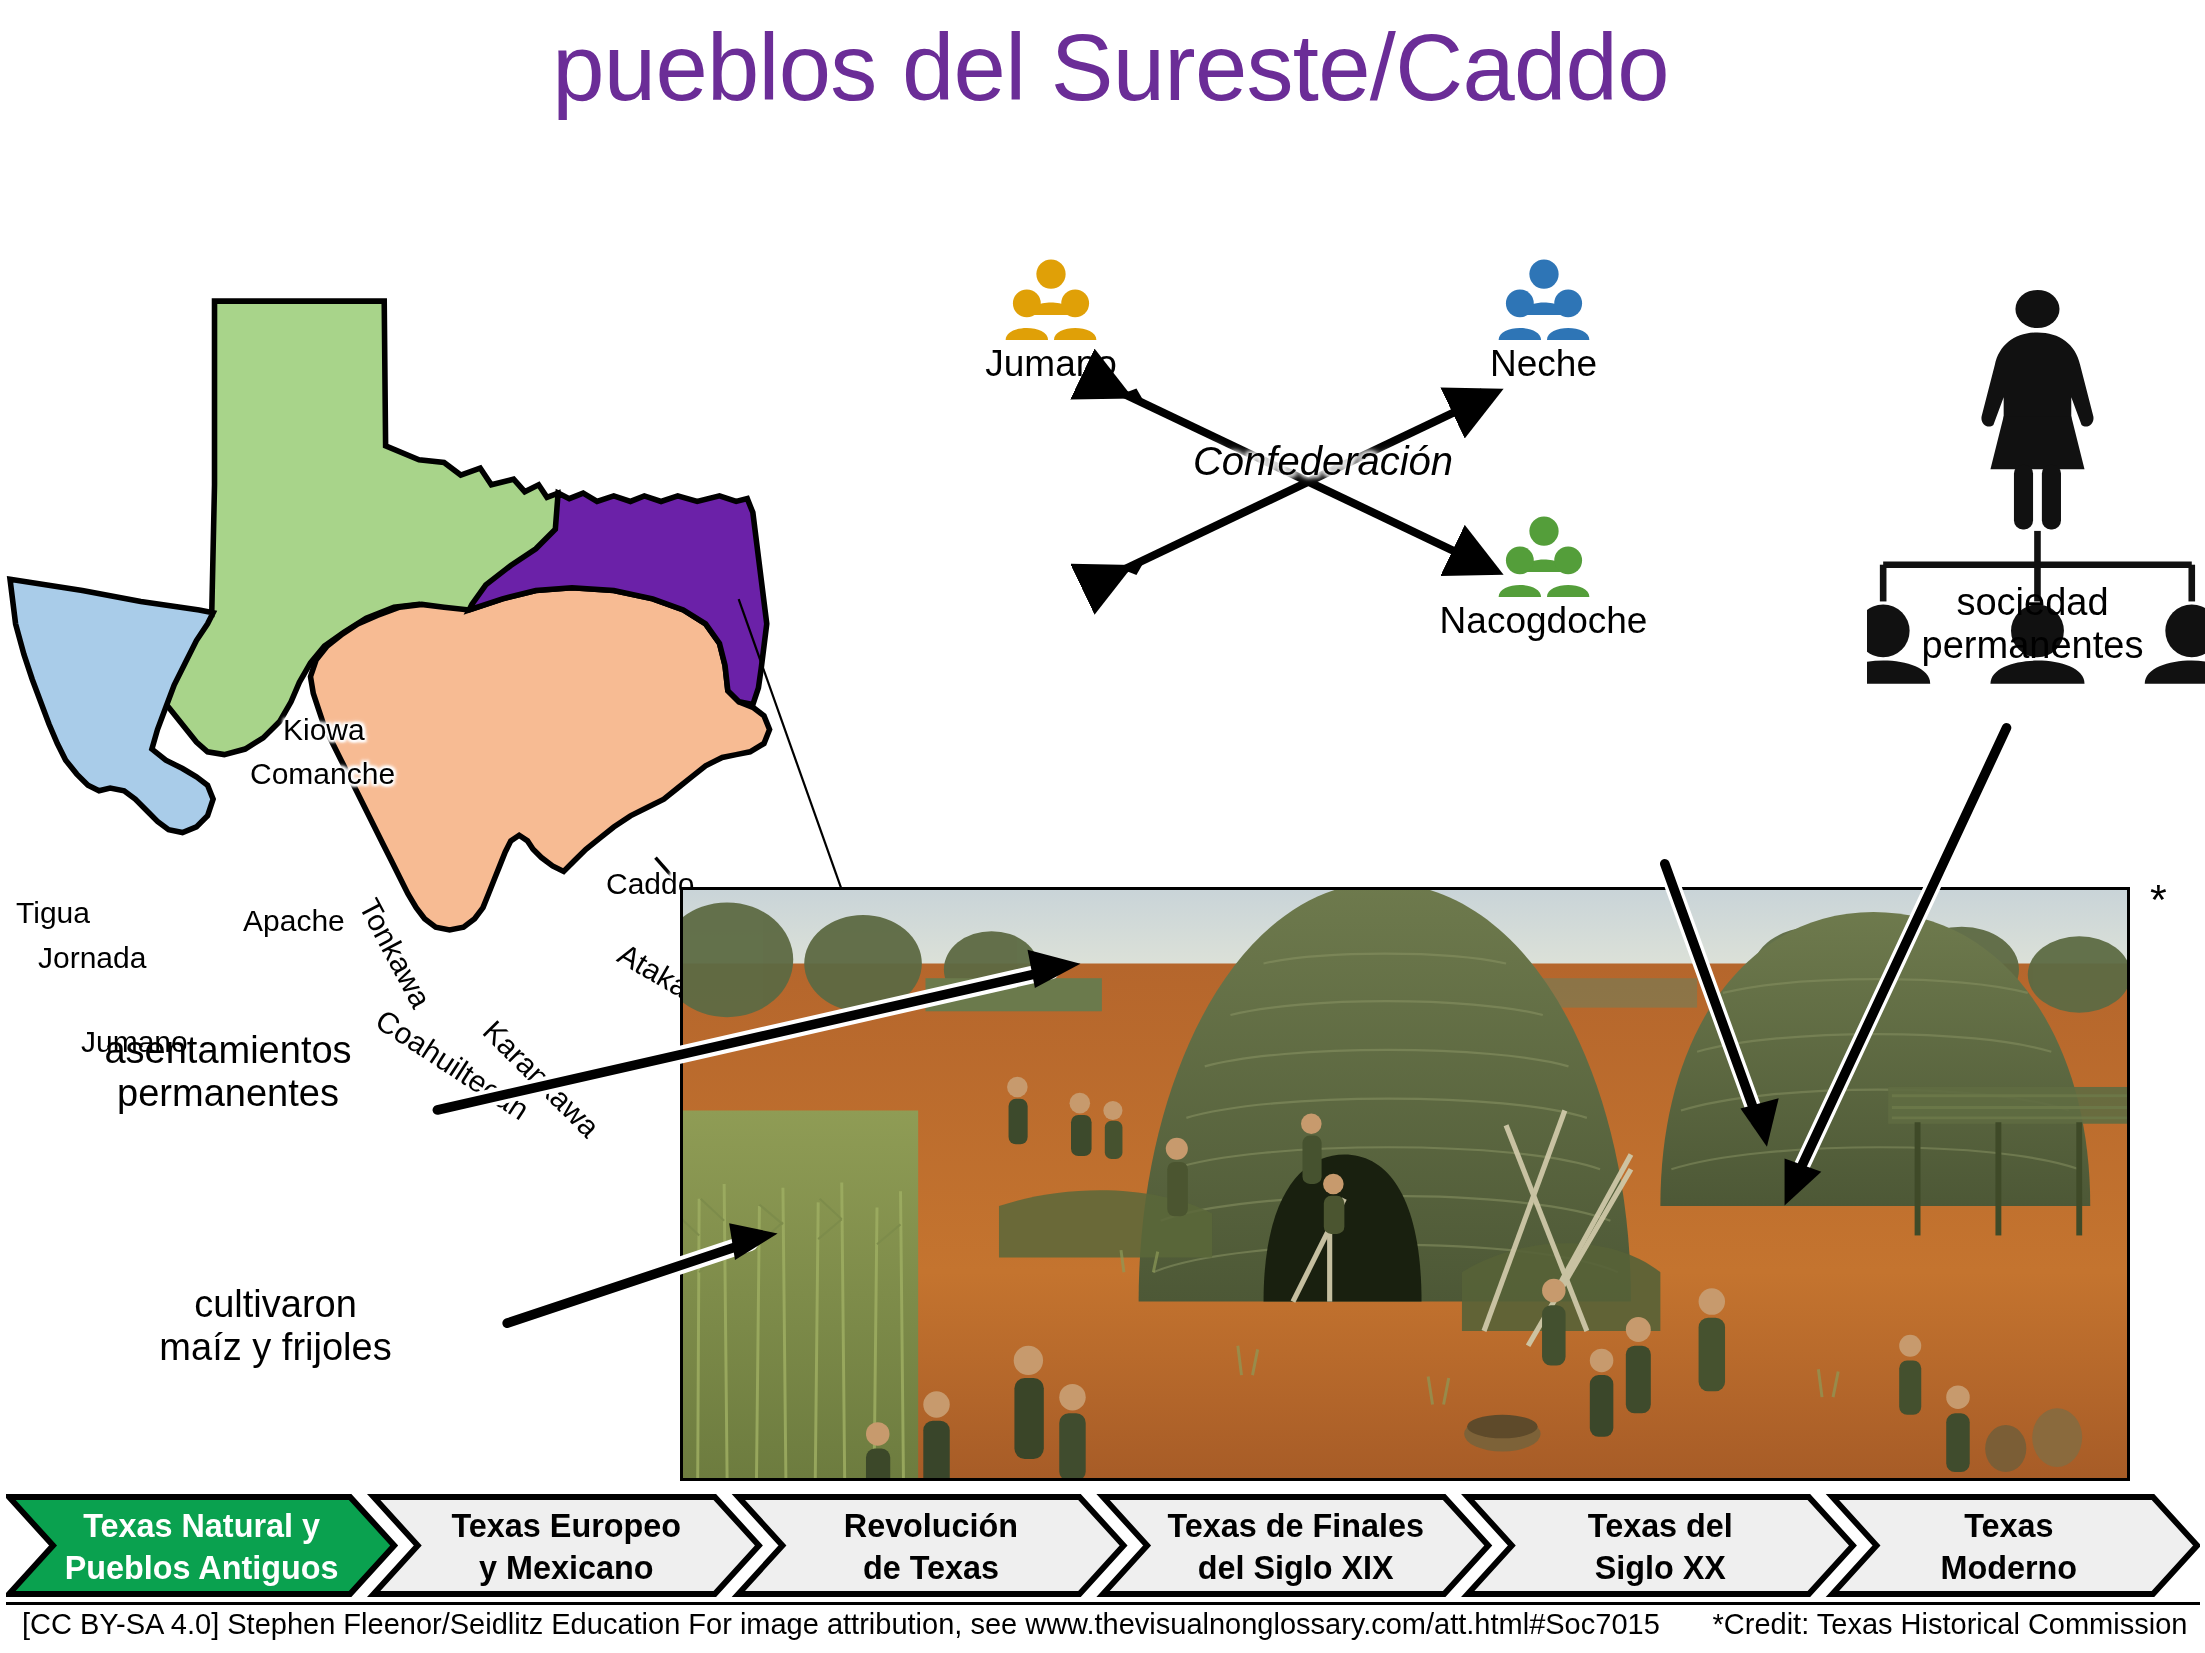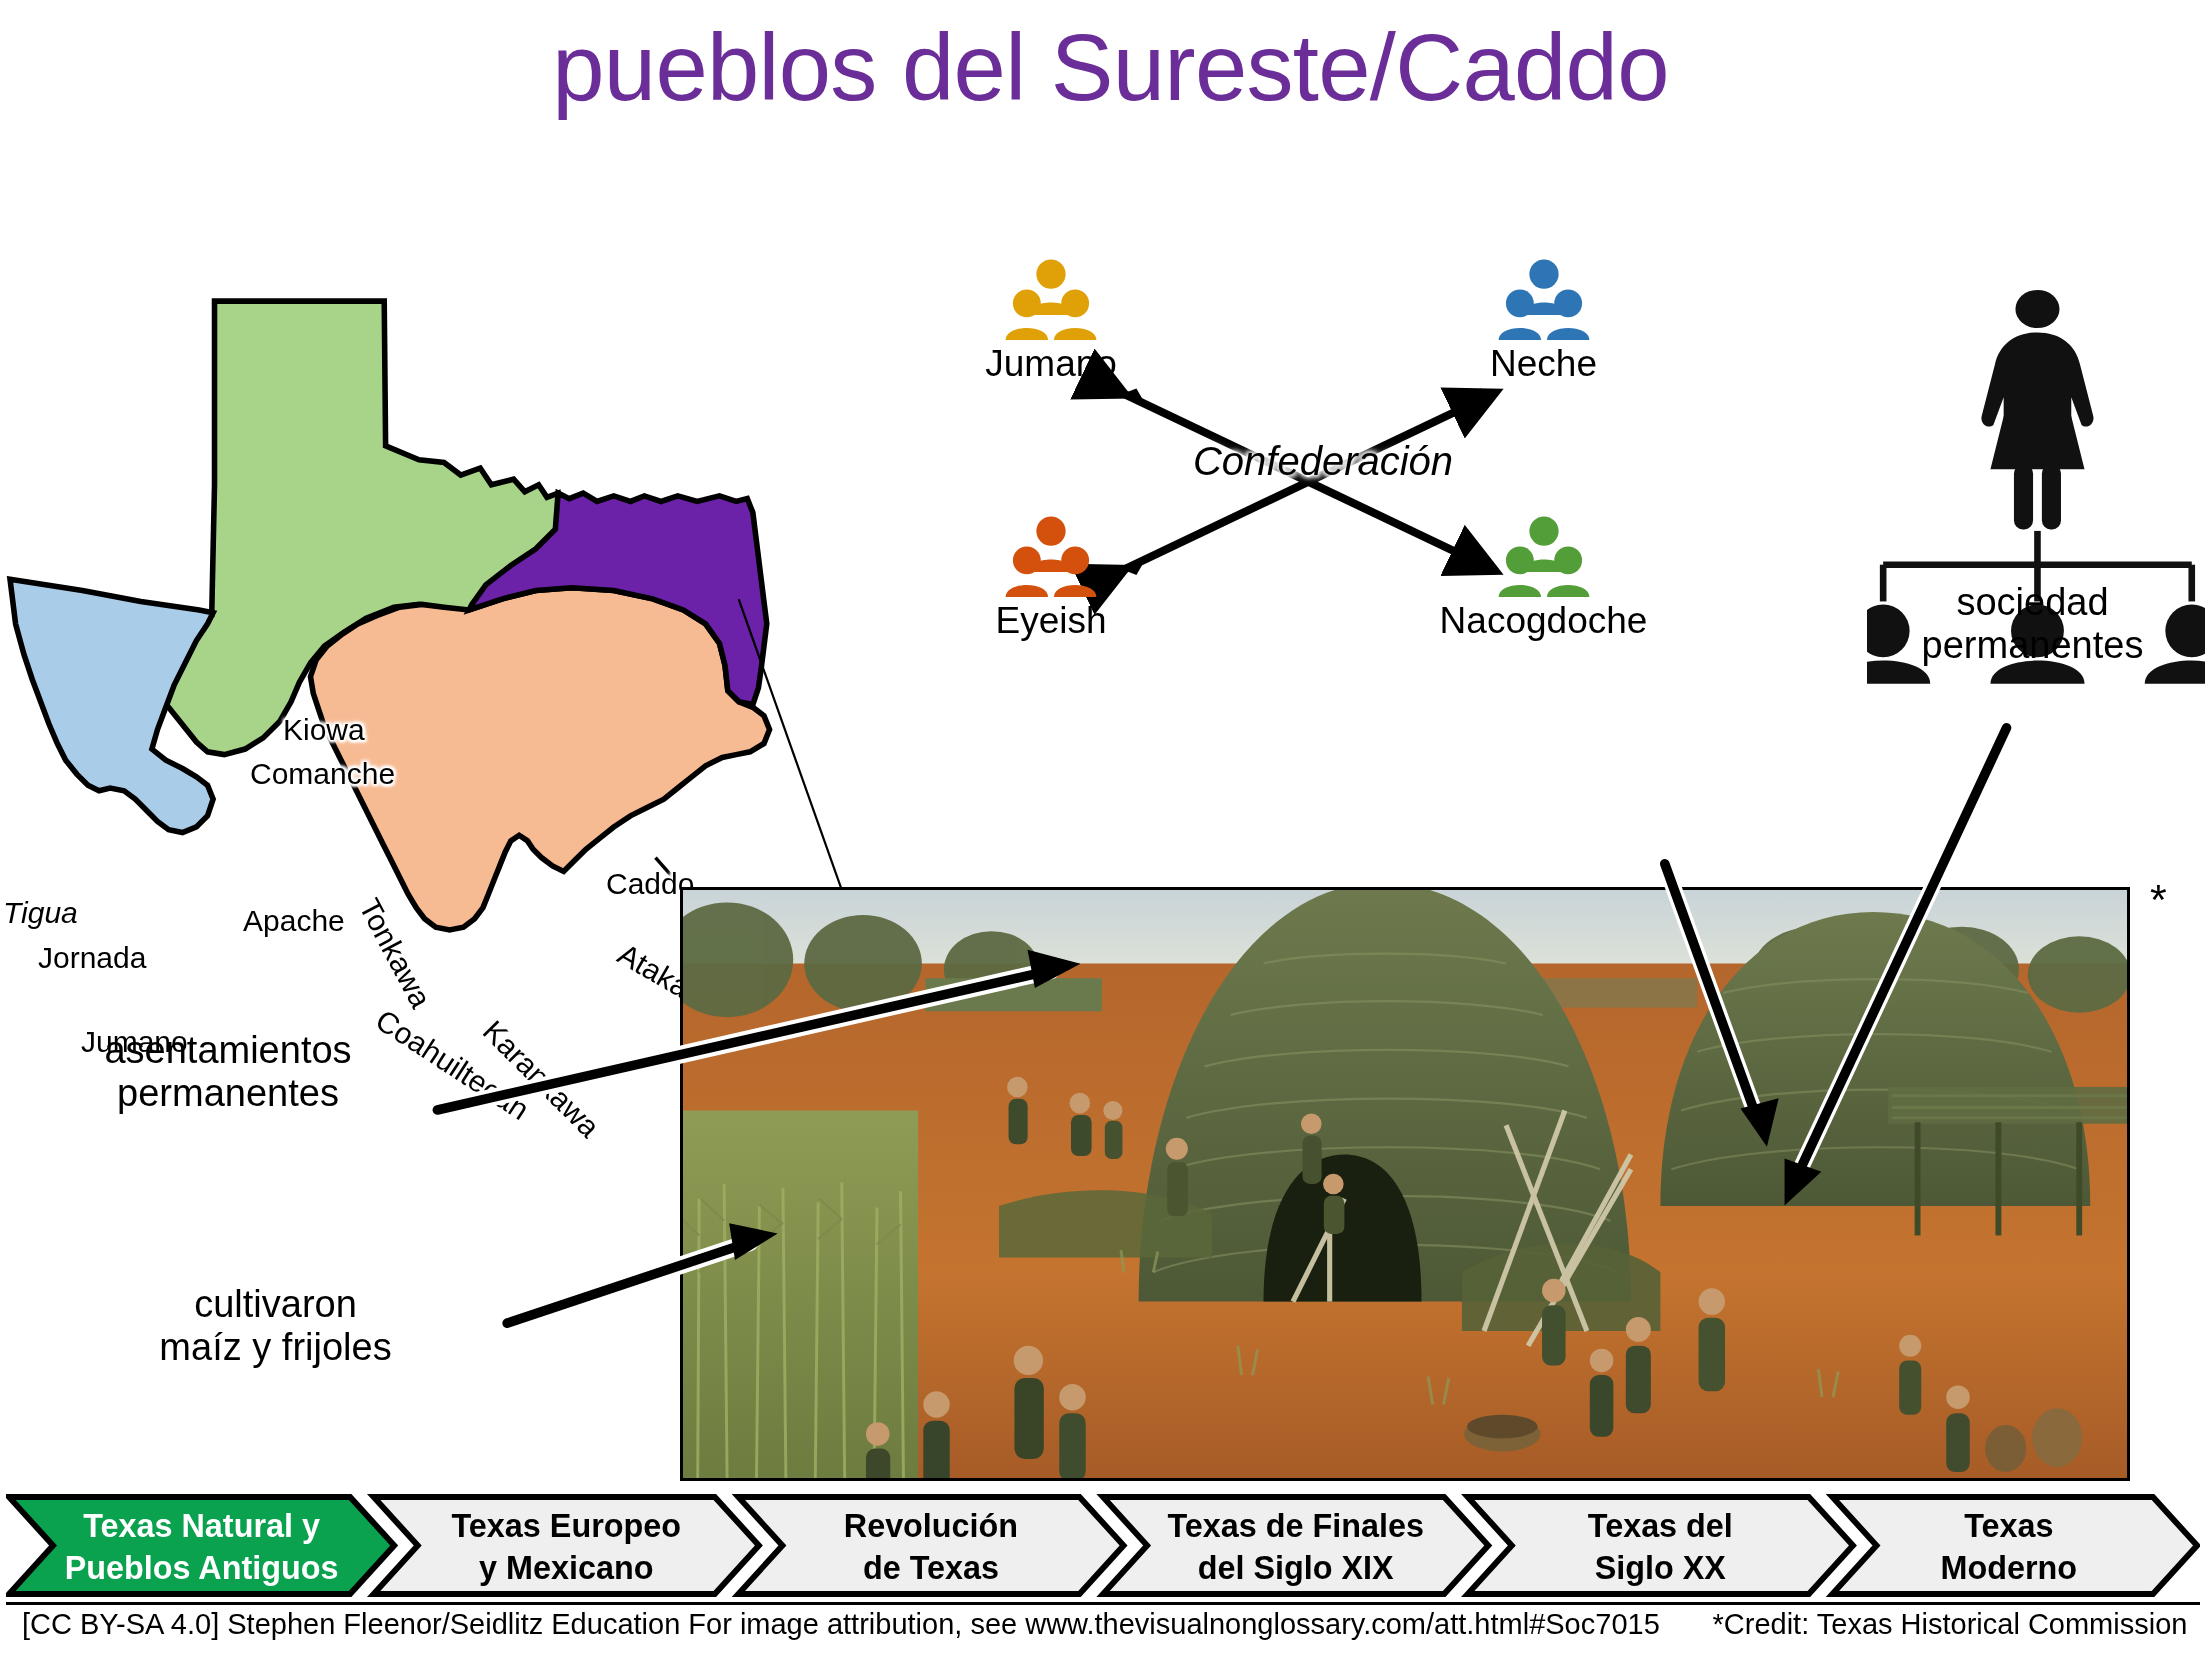--- a/index.html
+++ b/index.html
@@ -142,21 +142,21 @@
            L440,216 L410,214 L384,216 L360,222 L336,230 L338,226 L348,212 L366,198 L384,186 L398,172 Z"></path>
 
       <line x1="470" y1="408" x2="604" y2="560" stroke="#000" stroke-width="2.5"></line>
       <line x1="466" y1="404" x2="500" y2="442" stroke="#ffffff" stroke-width="9" stroke-linecap="round"></line>
       <line x1="470" y1="408" x2="604" y2="560" stroke="#000" stroke-width="2.5"></line>
     </svg>
 
     <span class="map-label" style="left:283px;top:423px;">Kiowa</span>
     <span class="map-label" style="left:250px;top:467px;">Comanche</span>
     <span class="map-label" style="left:243px;top:614px;">Apache</span>
-    <span class="map-label" style="left:3px;top:606px;font-style:italic;">Tigua</span>
+    <span class="map-label" style="left:16px;top:606px;">Tigua</span>
     <span class="map-label" style="left:38px;top:651px;">Jornada</span>
     <span class="map-label" style="left:81px;top:735px;">Jumano</span>
     <span class="map-label" style="left:382px;top:603px;transform:rotate(62deg);transform-origin:left top;">Tonkawa</span>
     <span class="map-label" style="left:606px;top:562px;margin-top:15px;">Caddo</span>
     <span class="map-label" style="left:388px;top:713px;transform:rotate(33deg);transform-origin:left top;">Coahuiltecan</span>
     <span class="map-label" style="left:500px;top:724px;transform:rotate(45deg);transform-origin:left top;">Karankawa</span>
     <span class="map-label" style="left:629px;top:647px;transform:rotate(30deg);transform-origin:left top;">Atakapa</span>
   </div>
 
   <div id="confederation">
@@ -197,33 +197,20 @@
           <path d="M34,78 C34,55 96,55 96,78 Z" fill="#2e75b6"></path>
           <circle cx="32" cy="62" r="19" fill="#2e75b6"></circle>
           <path d="M3,112 C3,90 61,90 61,112 Z" fill="#2e75b6"></path>
           <circle cx="98" cy="62" r="19" fill="#2e75b6"></circle>
           <path d="M69,112 C69,90 127,90 127,112 Z" fill="#2e75b6"></path>
         </svg>
       </span>
       <span class="conf-label">Neche</span>
     </div>
 
-    <div class="conf-node" style="left:-7.4px;top:250px;z-index:3;">
-      <span class="glyph">
-        <svg width="96" height="82" viewBox="0 0 130 112" xmlns="http://www.w3.org/2000/svg">
-          <circle cx="65" cy="22" r="20" fill="#d4500d"></circle>
-          <path d="M34,78 C34,55 96,55 96,78 Z" fill="#d4500d"></path>
-          <circle cx="32" cy="62" r="19" fill="#d4500d"></circle>
-          <path d="M3,112 C3,90 61,90 61,112 Z" fill="#d4500d"></path>
-          <circle cx="98" cy="62" r="19" fill="#d4500d"></circle>
-          <path d="M69,112 C69,90 127,90 127,112 Z" fill="#d4500d"></path>
-        </svg>
-      </span>
-      <span class="conf-label">Eyeish</span>
-    </div>
 
     <div class="conf-node" style="left:485px;top:250px;z-index:3;">
       <span class="glyph">
         <svg width="96" height="82" viewBox="0 0 130 112" xmlns="http://www.w3.org/2000/svg">
           <circle cx="65" cy="22" r="20" fill="#549e3a"></circle>
           <path d="M34,78 C34,55 96,55 96,78 Z" fill="#549e3a"></path>
           <circle cx="32" cy="62" r="19" fill="#549e3a"></circle>
           <path d="M3,112 C3,90 61,90 61,112 Z" fill="#549e3a"></path>
           <circle cx="98" cy="62" r="19" fill="#549e3a"></circle>
           <path d="M69,112 C69,90 127,90 127,112 Z" fill="#549e3a"></path>

